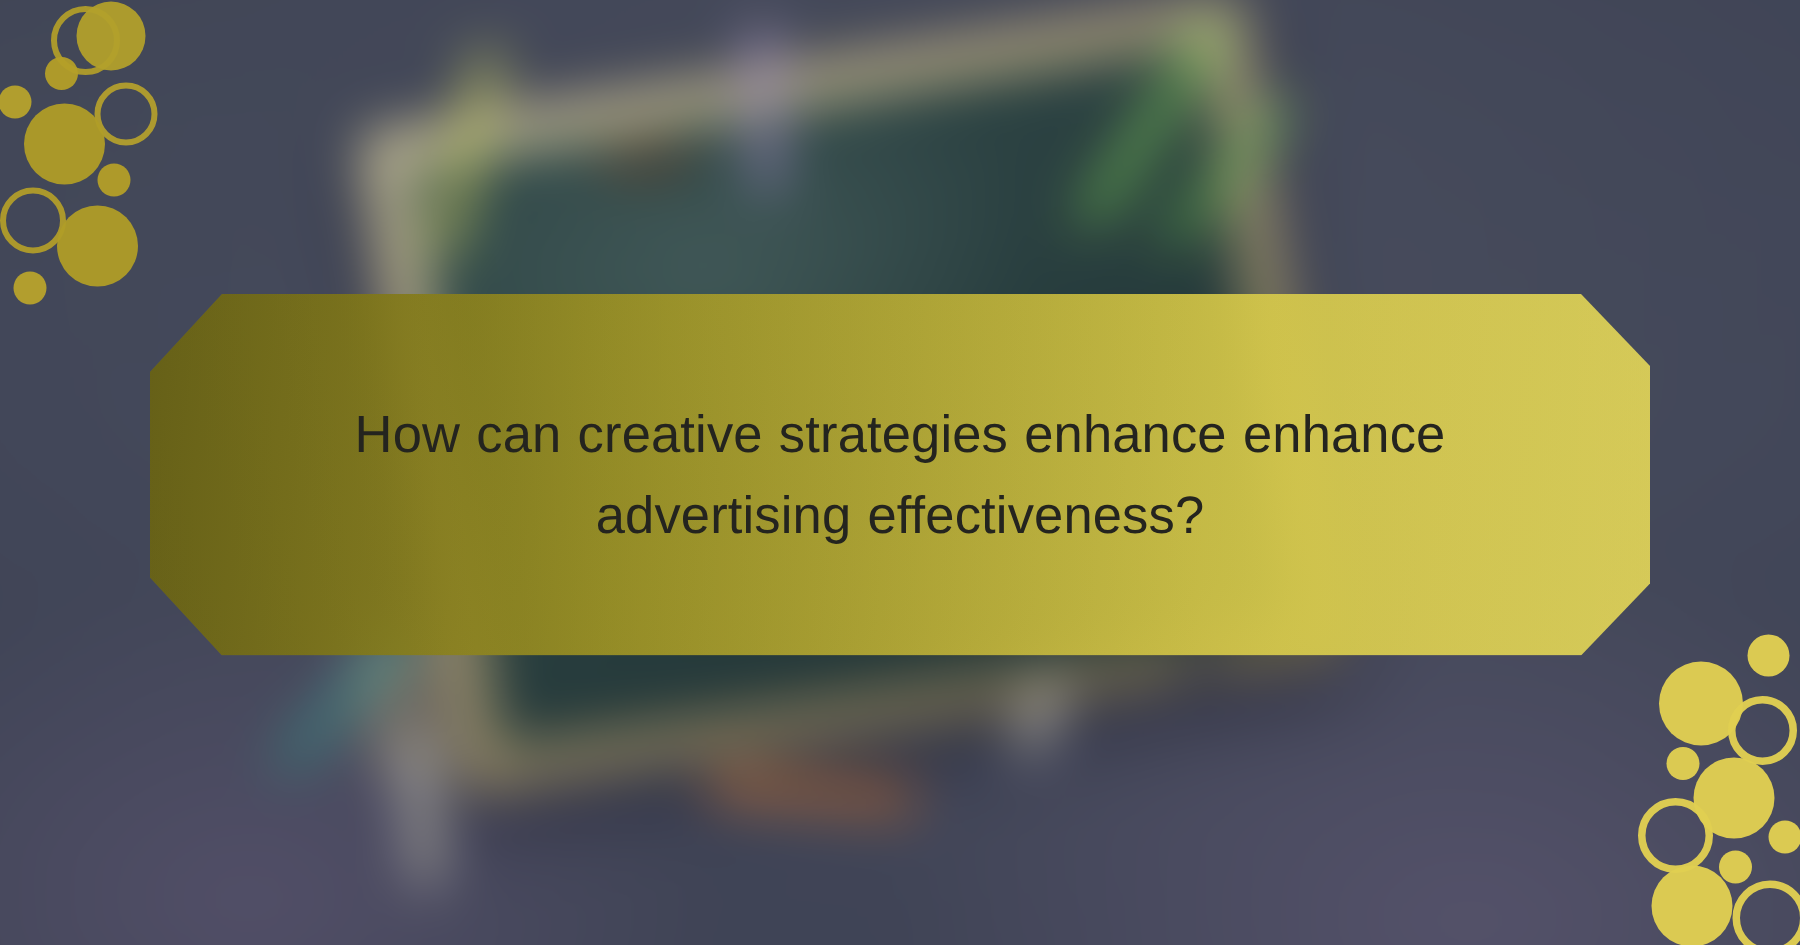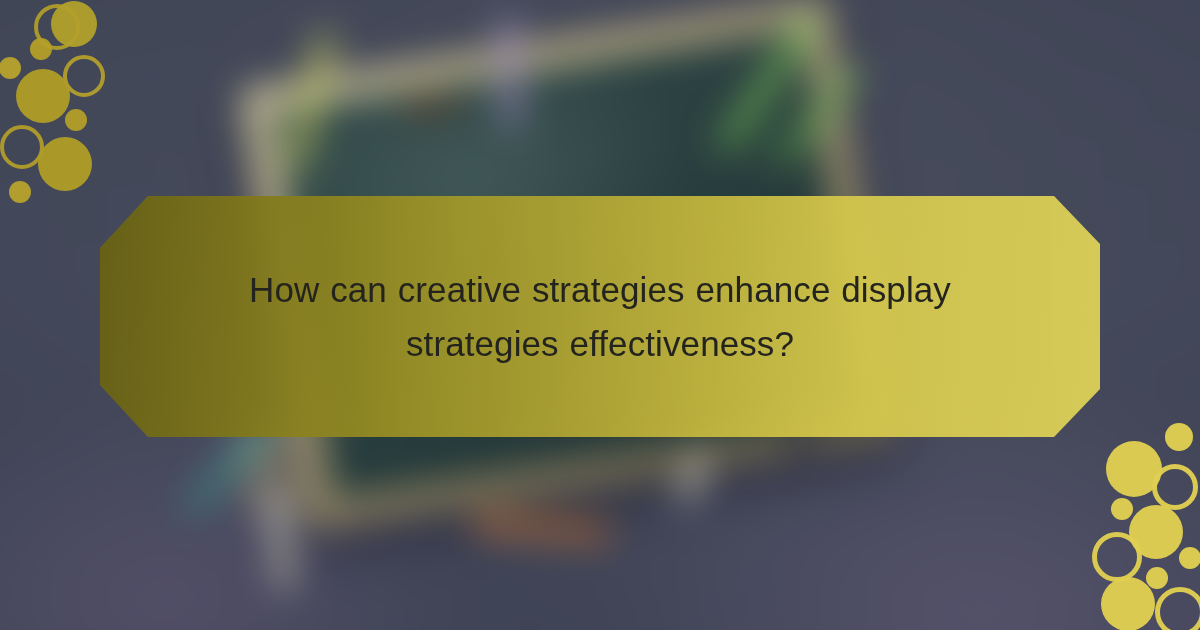--- a/index.html
+++ b/index.html
@@ -169,16 +169,16 @@
       <circle cx="216" cy="162" opacity="0.97" r="27" fill="#e0ce52"></circle>
       <circle cx="177" cy="187" opacity="0.97" r="22.5" fill="none" stroke="#e0ce52" stroke-width="5"></circle>
       <circle cx="250" cy="188" opacity="0.97" r="11" fill="#e0ce52"></circle>
       <circle cx="217" cy="208" opacity="0.97" r="11" fill="#e0ce52"></circle>
       <circle cx="188" cy="234" opacity="0.97" r="27" fill="#e0ce52"></circle>
       <circle cx="240" cy="242" opacity="0.97" r="22.5" fill="none" stroke="#e0ce52" stroke-width="5"></circle>
     </svg>
 
   <div id="banner">
     <div id="bannerTint"></div>
-    <h1 id="headline">How can creative strategies enhance display strategies effectiveness?</h1>
+    <h1 id="headline">How can creative strategies enhance enhance advertising effectiveness?</h1>
   </div>
 
 </div>
 
 </body></html>

